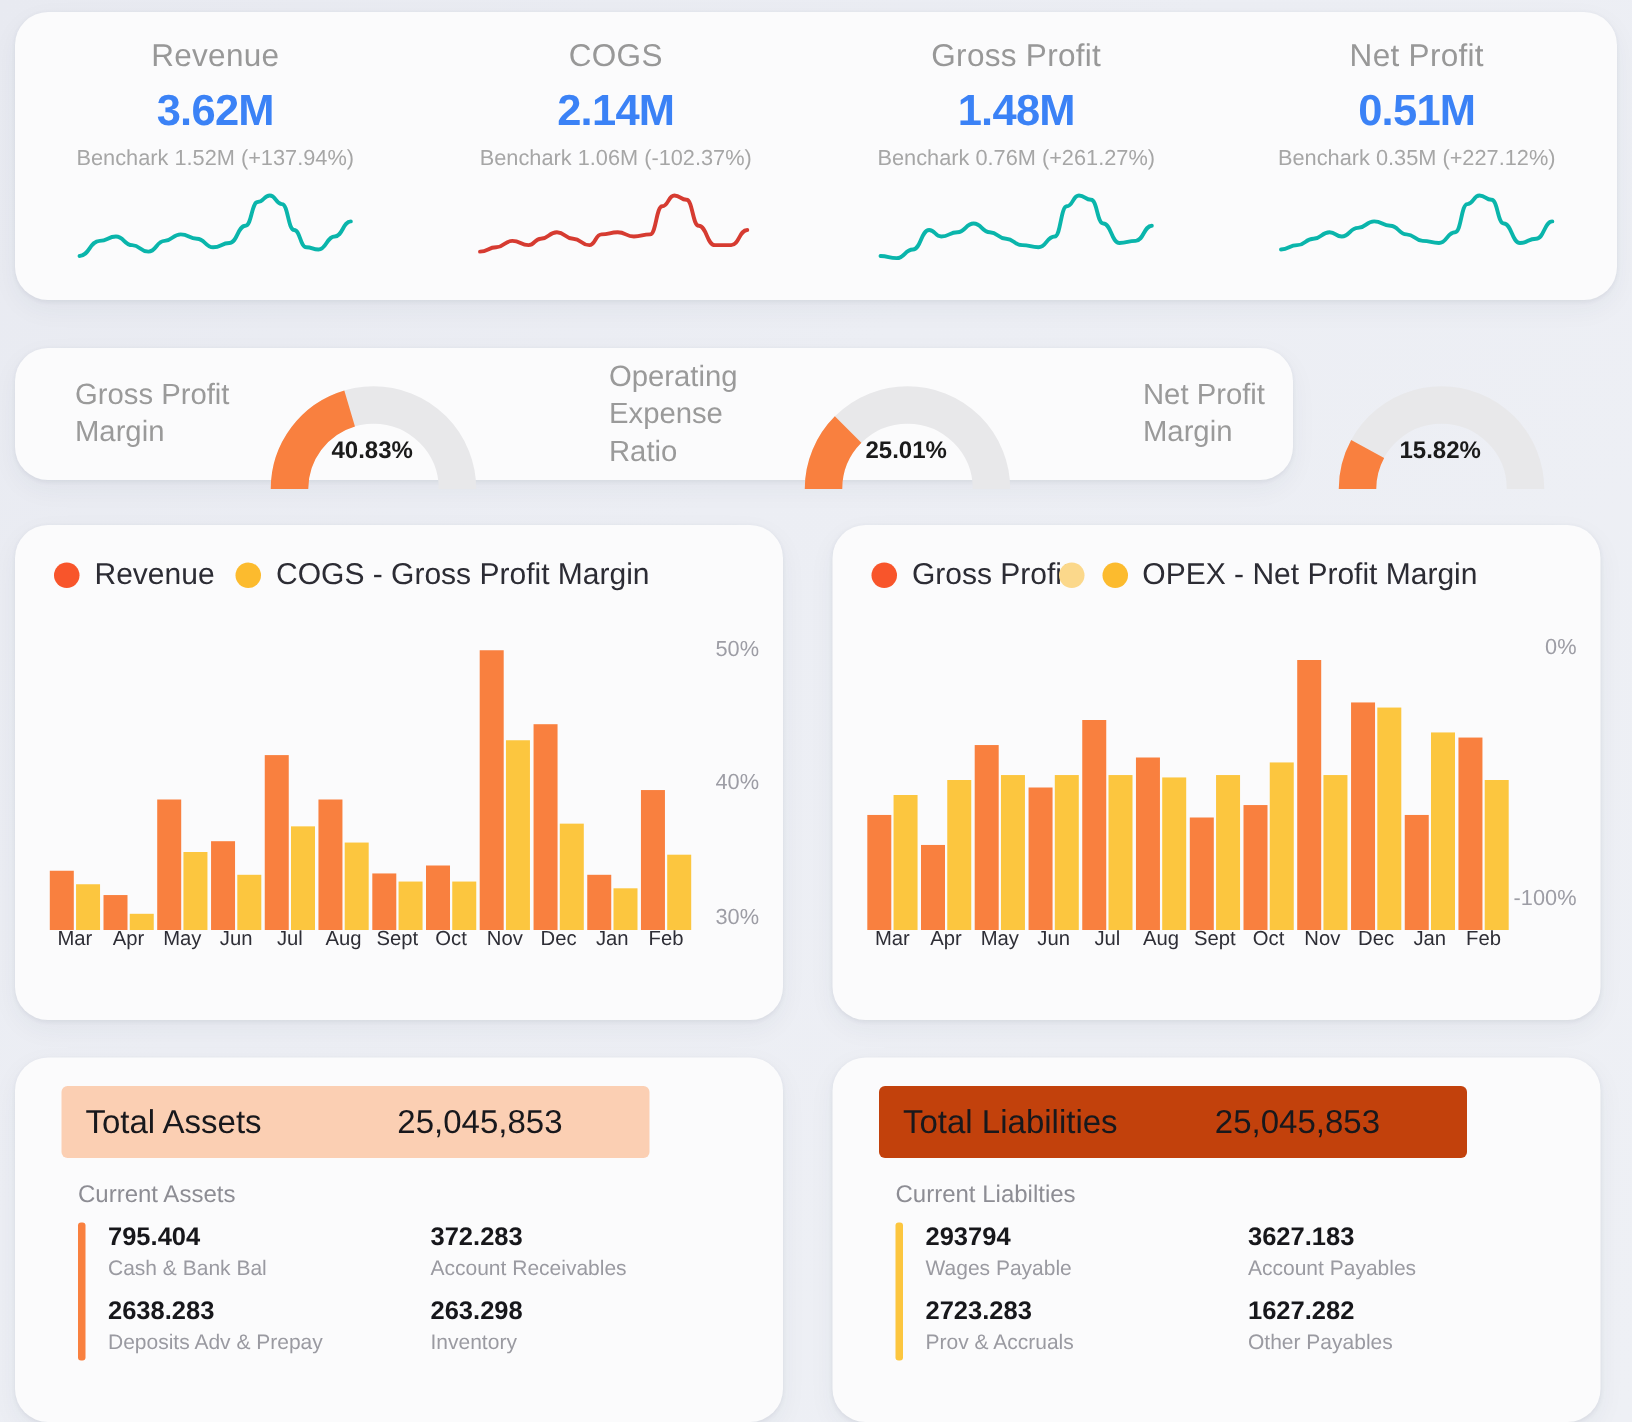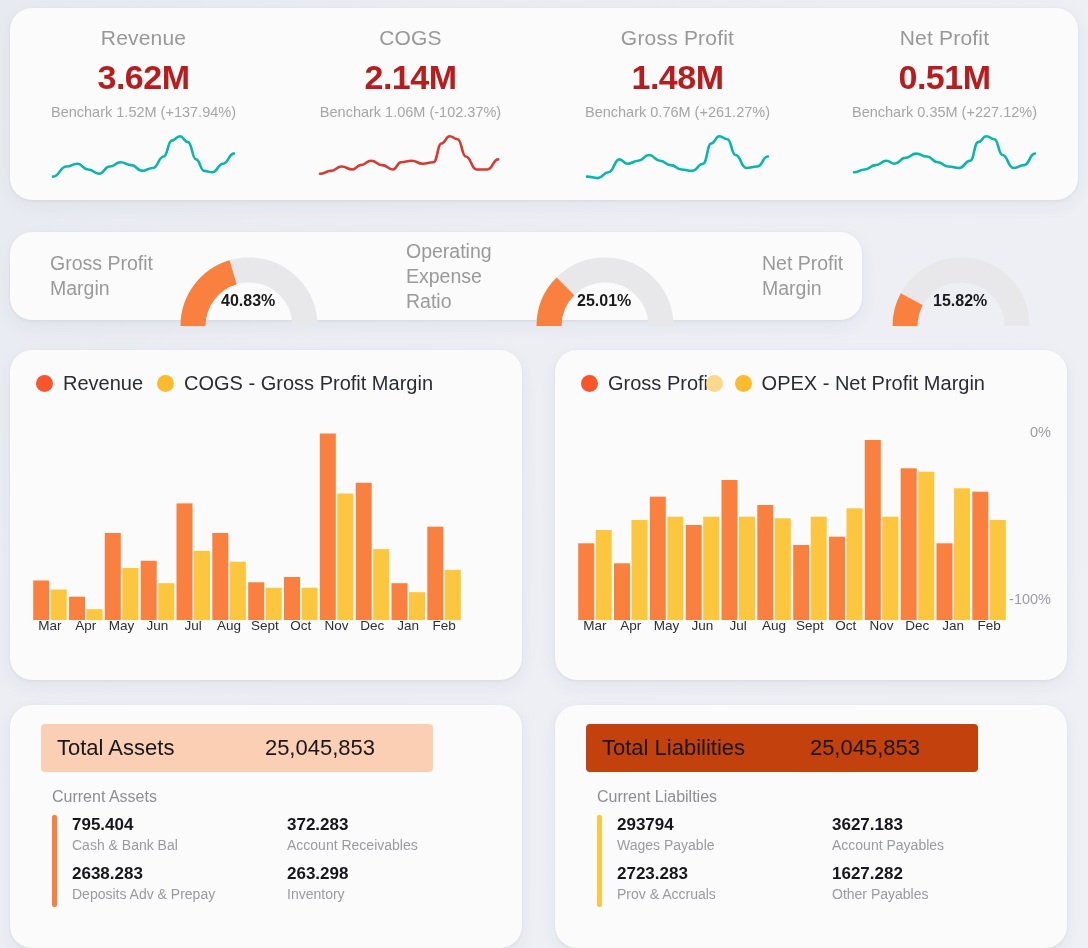--- a/index.html
+++ b/index.html
@@ -33,23 +33,23 @@
     text-align: center;
   }
   .kpi-label {
     margin-top: 18px;
     font-size: 21px;
     color: #989898;
     letter-spacing: .2px;
   }
   .kpi-value {
     margin-top: 8px;
-    font-size: 34px;
+    font-size: 29px;
     font-weight: bold;
-    color: #b91c1c;
+    color: #3b82f6;
     letter-spacing: -0.5px;
   }
   .kpi-bench {
     margin-top: 7px;
     font-size: 14.5px;
     color: #a6a6a6;
   }
   .kpi-spark { margin-top: 8px; height: 52px; }
   .kpi-spark svg { display: block; margin: 0 auto; }
 
@@ -288,20 +288,25 @@
           <rect x="269.5" y="167.7" width="16" height="32.3" fill="#fcc63f"></rect>
           <rect x="287.8" y="13.5" width="16" height="186.5" fill="#f9803f"></rect>
           <rect x="305.3" y="73.5" width="16" height="126.5" fill="#fcc63f"></rect>
           <rect x="323.7" y="62.8" width="16" height="137.2" fill="#f9803f"></rect>
           <rect x="341.2" y="129.1" width="16" height="70.9" fill="#fcc63f"></rect>
           <rect x="359.5" y="163.2" width="16" height="36.8" fill="#f9803f"></rect>
           <rect x="377.0" y="172.2" width="16" height="27.8" fill="#fcc63f"></rect>
           <rect x="395.3" y="106.7" width="16" height="93.3" fill="#f9803f"></rect>
           <rect x="412.8" y="149.8" width="16" height="50.2" fill="#fcc63f"></rect>
         </svg></div>
+    <div class="axis-labels">
+        <div class="axis-tick" style="top:4.5px">50%</div>
+        <div class="axis-tick" style="top:94.1px">40%</div>
+        <div class="axis-tick" style="top:183.8px">30%</div>
+      </div>
     <div class="month-labels">
         <div class="month-label">Mar</div>
         <div class="month-label">Apr</div>
         <div class="month-label">May</div>
         <div class="month-label">Jun</div>
         <div class="month-label">Jul</div>
         <div class="month-label">Aug</div>
         <div class="month-label">Sept</div>
         <div class="month-label">Oct</div>
         <div class="month-label">Nov</div>

